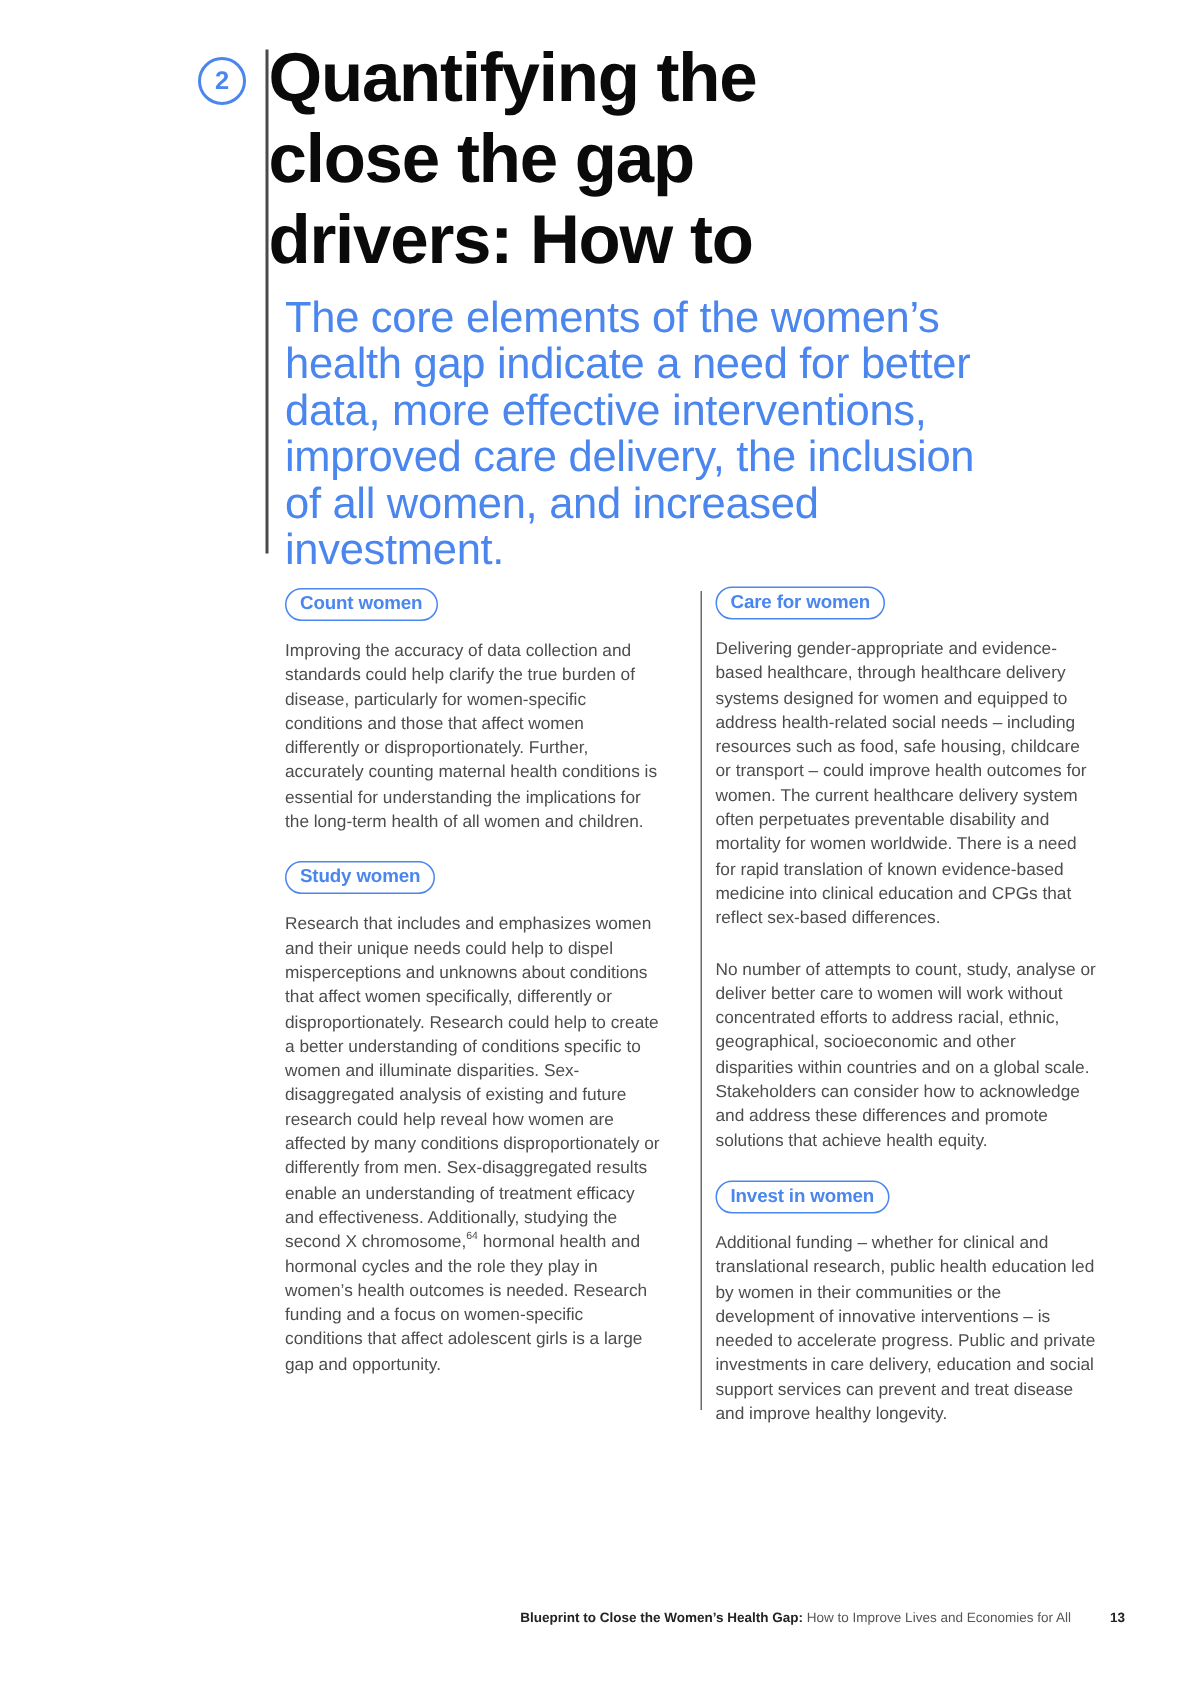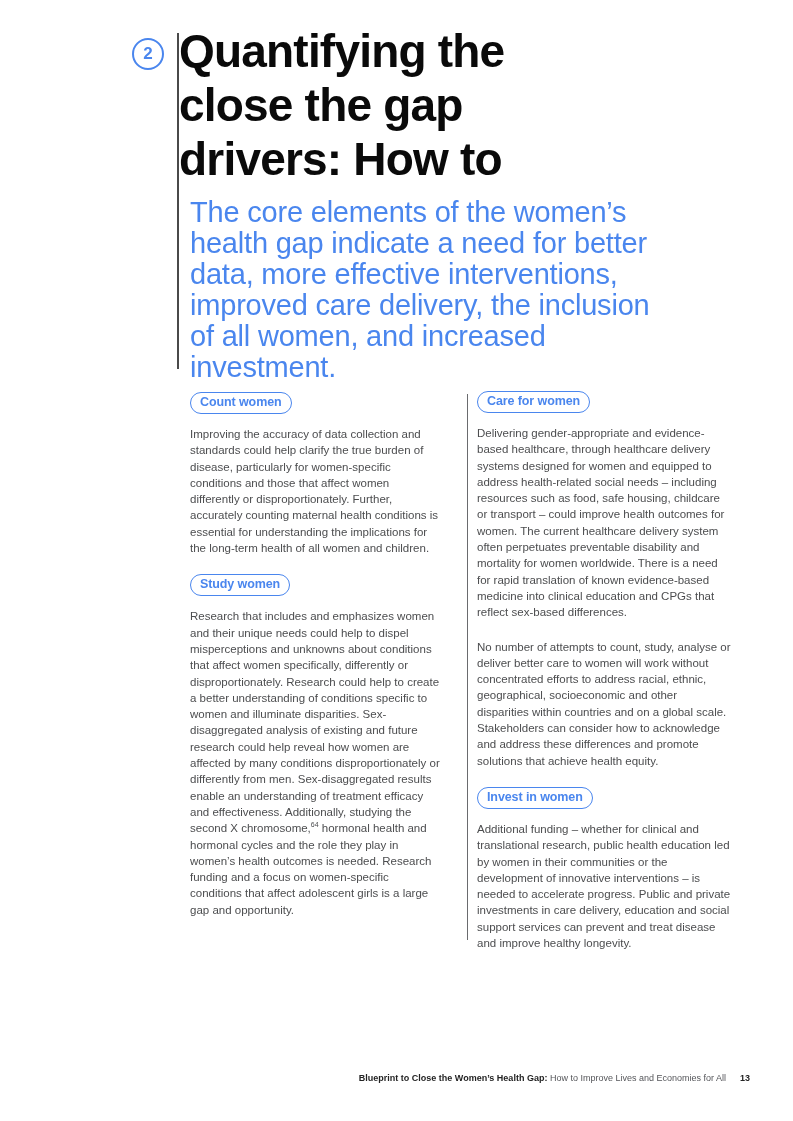--- a/index.html
+++ b/index.html
@@ -65,21 +65,21 @@
   .section-text sup{
     font-size:7px;vertical-align:super;line-height:0;
   }
   
   .footer{
     position:absolute;right:43px;top:1072px;
     font-size:9px;line-height:12px;white-space:nowrap;
     color:#55565a;
   }
   .footer .fb{font-weight:bold;color:#232323;padding-left:24px;}
-  .footer .fp{font-weight:bold;color:#232323;margin-left:14px;}
+  .footer .fp{font-weight:bold;color:#232323;margin-left:26px;}
 </style>
 </head>
 <body>
 
 <div class="page">
 
   <div class="section-badge">
     <span>2</span>
   </div>
   <div class="title-rule"></div>

